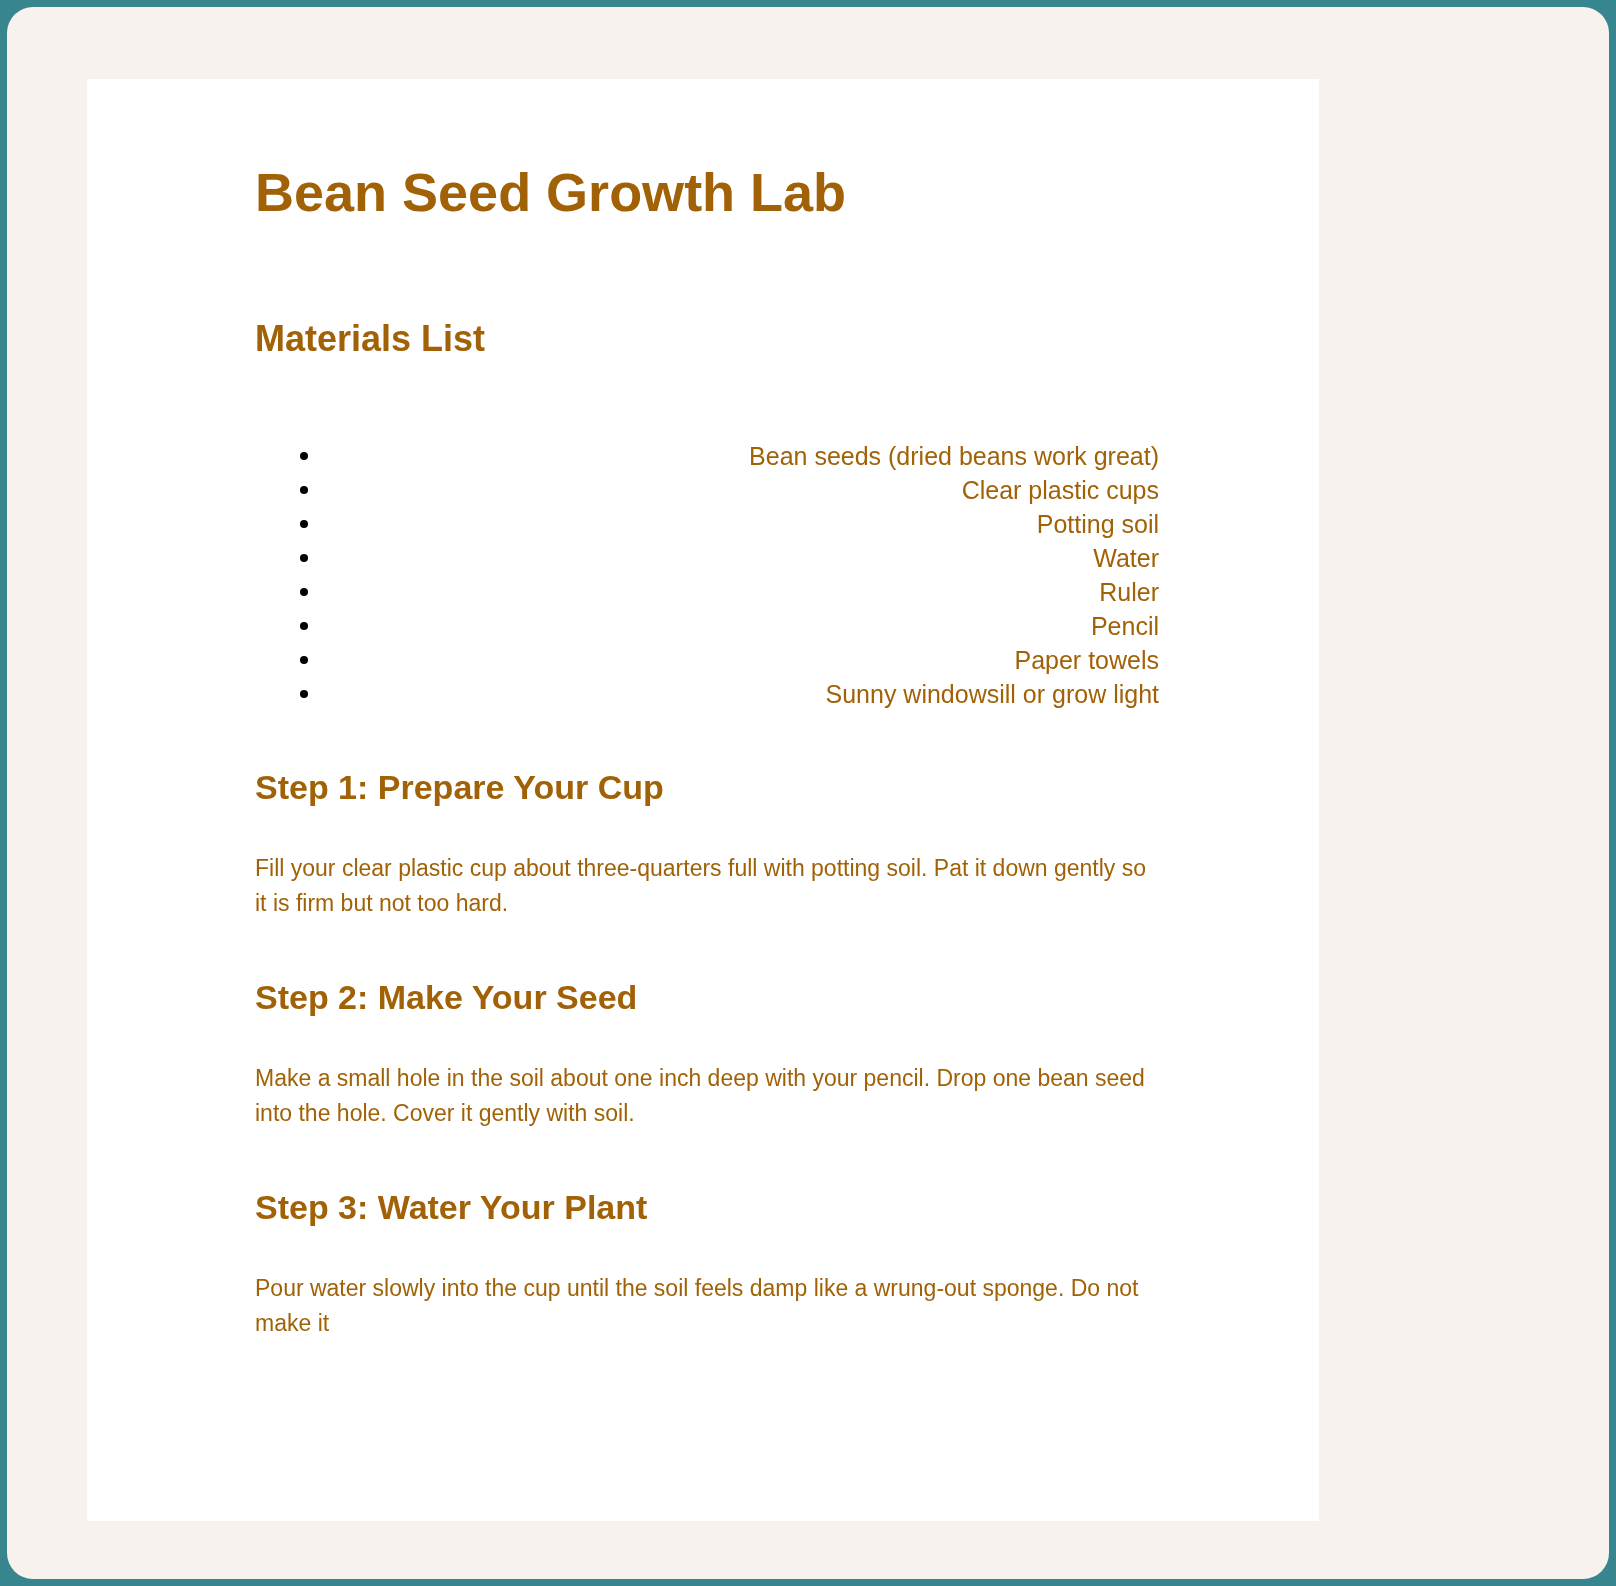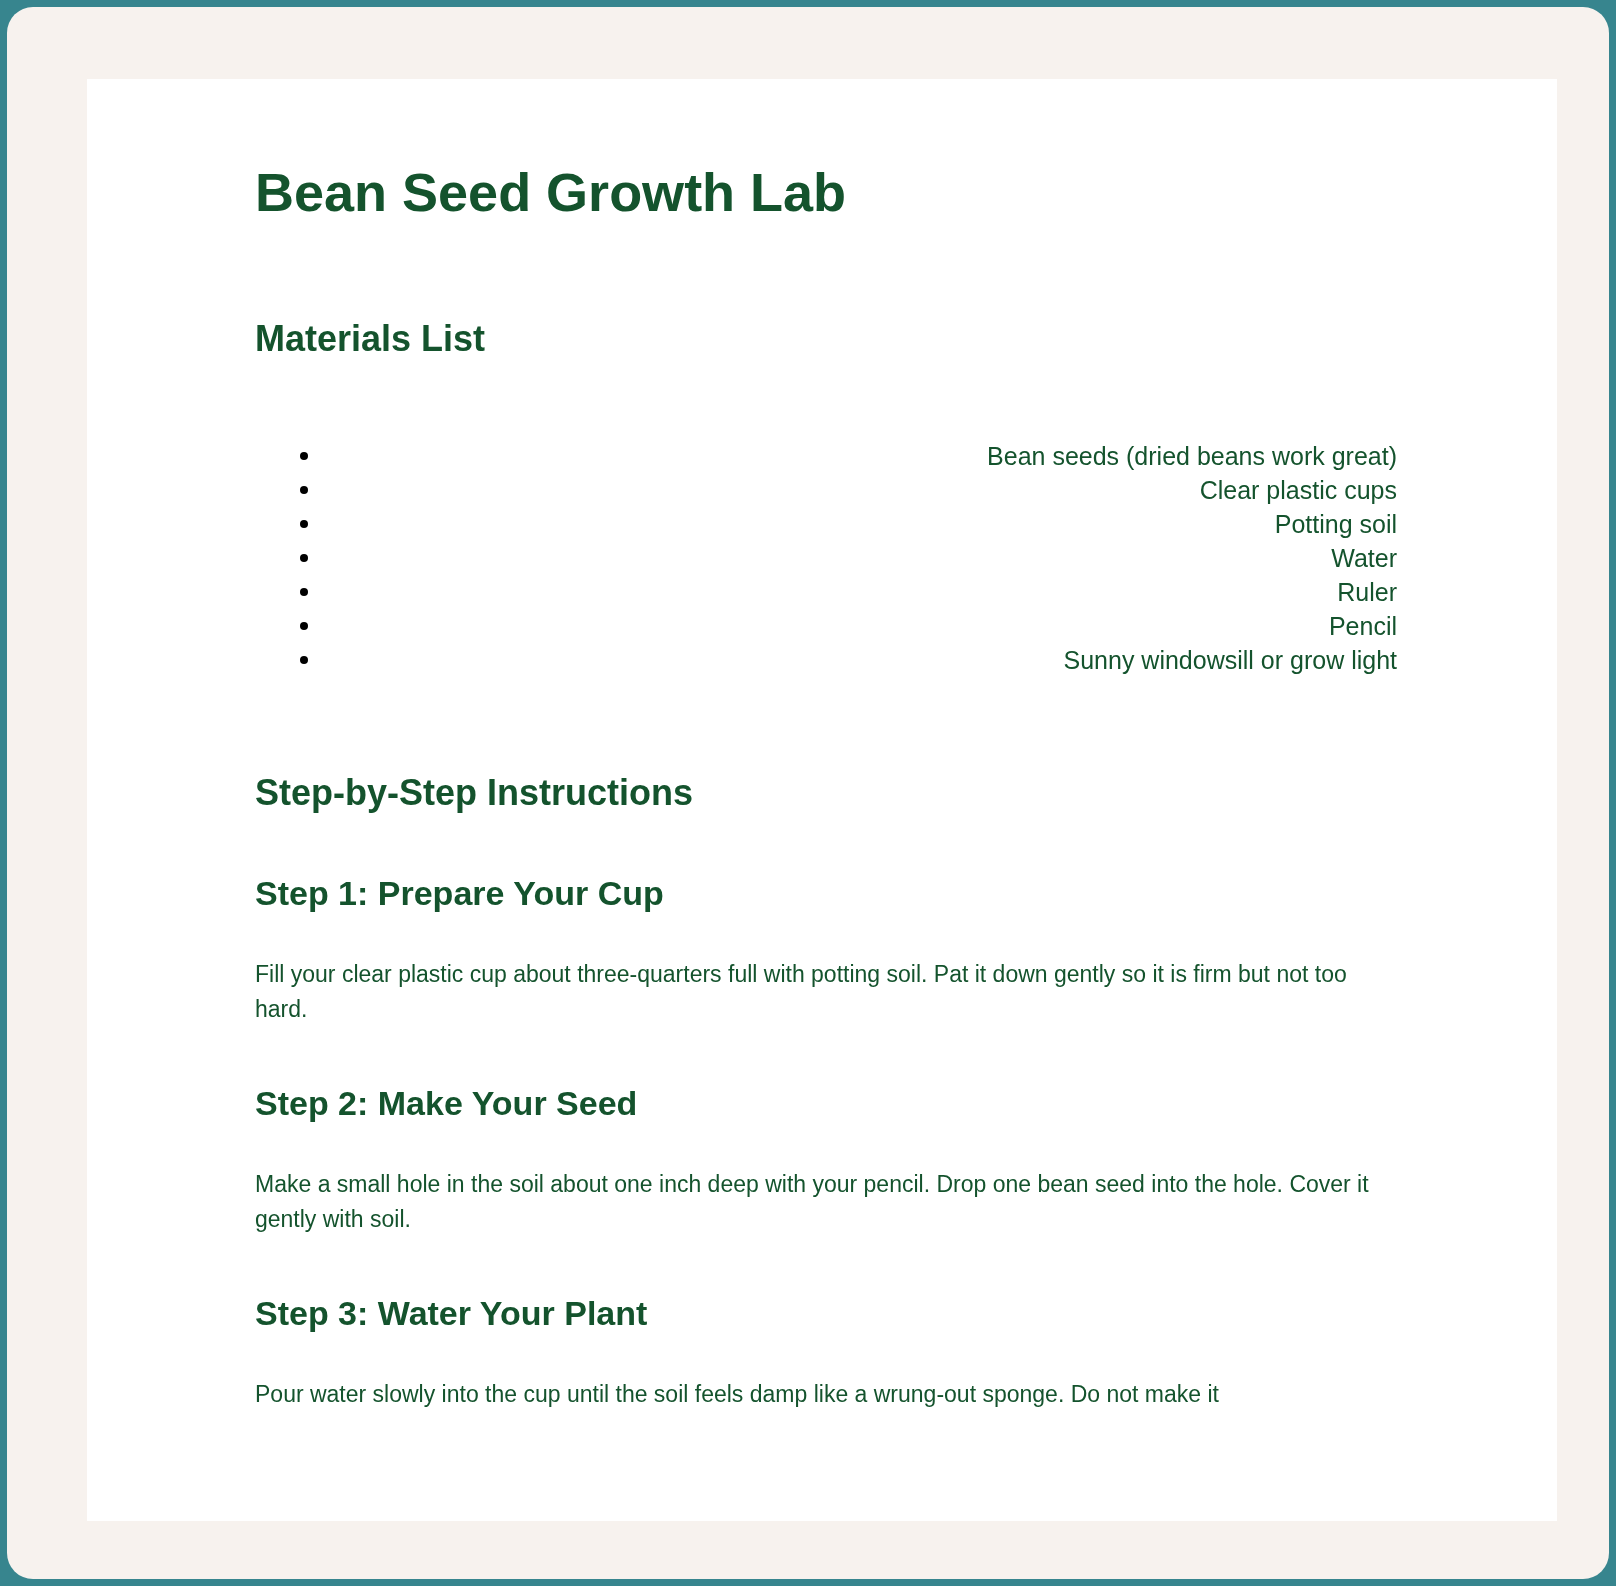--- a/index.html
+++ b/index.html
@@ -17,27 +17,27 @@
   .canvas {
     position: absolute;
     inset: 7px;
     background: #f7f2ee; 
     border-radius: 26px;
   }
   .page {
     position: absolute;
     left: 80px;
     top: 72px;
-    width: 1470px;
+    width: 1232px;
     height: 1442px;
     background: #ffffff;
     box-sizing: border-box;
     padding: 82px 160px 0 168px;
     overflow: hidden;
-    color: #14532d;
+    color: #a16207;
   }
   .doc-title {
     font-size: 54px;
     line-height: 62px;
     font-weight: bold;
     margin: 0;
   }
   .section-heading {
     font-size: 36px;
     line-height: 48px;
@@ -87,24 +87,24 @@
 
     <h2 class="section-heading">Materials List</h2>
 
     <ul class="materials-list">
       <li>Bean seeds (dried beans work great)</li>
       <li>Clear plastic cups</li>
       <li>Potting soil</li>
       <li>Water</li>
       <li>Ruler</li>
       <li>Pencil</li>
+      <li>Paper towels</li>
       <li>Sunny windowsill or grow light</li>
     </ul>
 
-    <h2 class="section-heading">Step-by-Step Instructions</h2>
 
     <h3 class="step-heading">Step 1: Prepare Your Cup</h3>
     <p class="step-body">Fill your clear plastic cup about three-quarters full with potting soil. Pat it down gently so it is firm but not too hard.</p>
 
     <h3 class="step-heading">Step 2: Make Your Seed</h3>
     <p class="step-body">Make a small hole in the soil about one inch deep with your pencil. Drop one bean seed into the hole. Cover it gently with soil.</p>
 
     <h3 class="step-heading">Step 3: Water Your Plant</h3>
     <p class="step-body">Pour water slowly into the cup until the soil feels damp like a wrung-out sponge. Do not make it</p>
 

